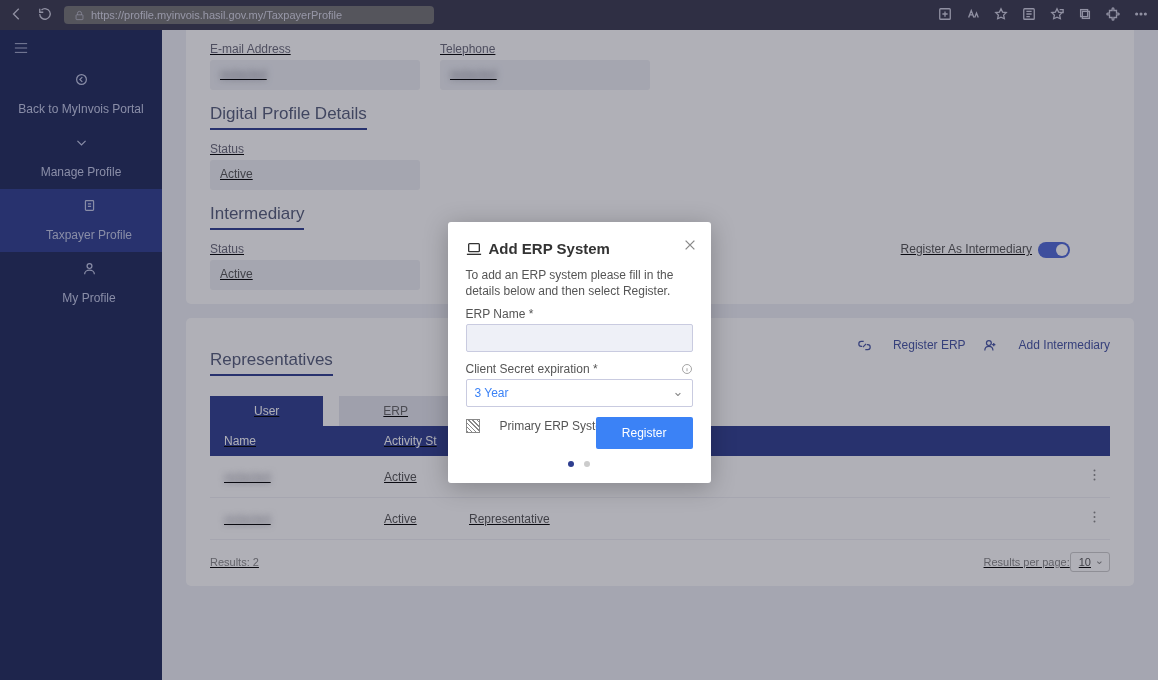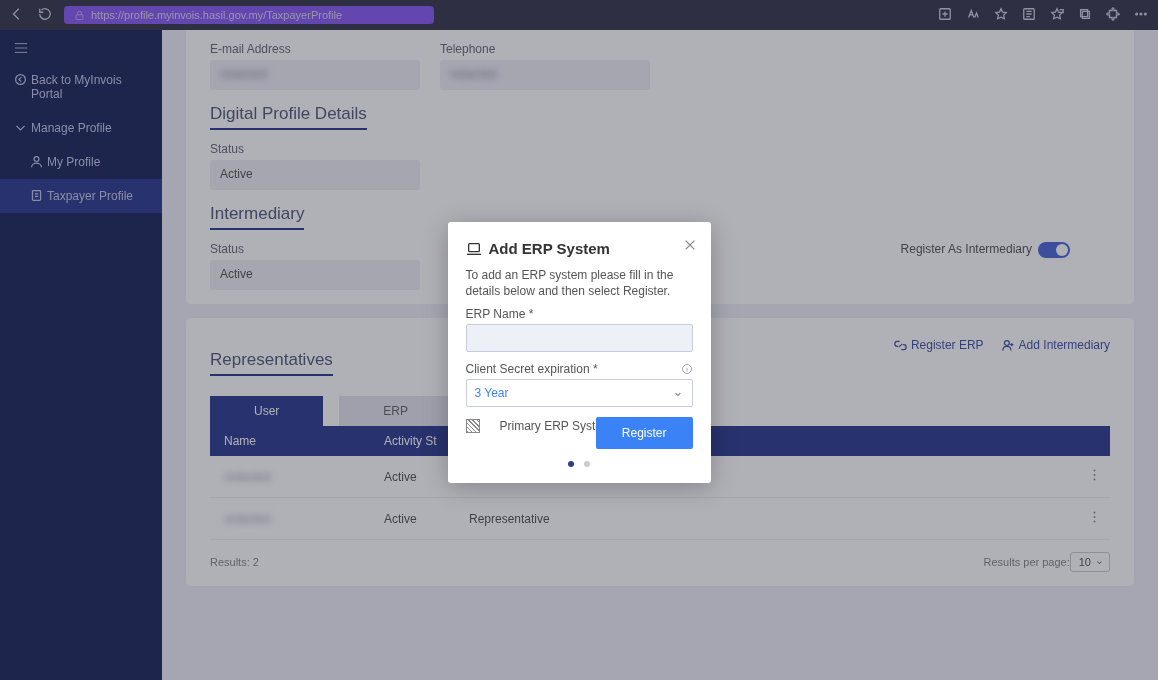--- a/index.html
+++ b/index.html
@@ -2,56 +2,56 @@
 <html><head>
 <meta charset="utf-8">
 <style>
 * { margin: 0; padding: 0; box-sizing: border-box; font-family: "Segoe UI", Arial, sans-serif; }
 body { background: #2b2b3d; width: 1158px; height: 680px; overflow: hidden; position: relative; }
 
 
 .browser-bar { height: 30px; background: #3a3a4f; display: flex; align-items: center; padding: 0 10px; gap: 12px; color: #cfcfe0; font-size: 12px; }
 .browser-bar .nav-icons { display: flex; gap: 14px; align-items: center; }
 .browser-bar .nav-icons svg, .browser-bar .right-icons svg { width: 14px; height: 14px; stroke: #cfcfe0; fill: none; stroke-width: 1.5; }
-.addr-box { display: flex; align-items: center; gap: 6px; background: #8b5cf6; border-radius: 4px; padding: 3px 10px; flex: 0 0 auto; width: 370px; }
+.addr-box { display: flex; align-items: center; gap: 6px; background: #737373; border-radius: 4px; padding: 3px 10px; flex: 0 0 auto; width: 370px; }
 .addr-box svg { width: 11px; height: 11px; stroke: #cfcfe0; fill: none; }
 .addr-box span { font-size: 11px; color: #d8d8e6; white-space: nowrap; overflow: hidden; }
 .browser-bar .spacer { flex: 1; }
 .browser-bar .right-icons { display: flex; gap: 14px; align-items: center; }
 
 
 .app { display: flex; height: 650px; background: #eef0f6; }
 
 
 .sidebar { width: 162px; background: #1f2a5b; color: #c3c9e6; font-size: 12px; display: flex; flex-direction: column; padding-top: 6px; }
 .sidebar .top-toggle { padding: 6px 14px; }
 .sidebar .top-toggle svg { width: 14px; height: 12px; stroke: #c3c9e6; fill: none; }
-.sidebar .nav-item { display: flex; align-items: flex-start; gap: 4px; padding: 10px 14px; cursor: pointer; }
+.sidebar .nav-item { display: flex; align-items: center; gap: 16px; padding: 10px 14px; cursor: pointer; flex-direction: column; }
 .sidebar .nav-item svg { width: 13px; height: 13px; stroke: #c3c9e6; fill: none; stroke-width: 1.5; flex-shrink: 0; }
 .sidebar .nav-item.indent { padding-left: 30px; }
 .sidebar .nav-item.active { background: #2e3e8f; }
 
 
-.main { flex: 1; overflow: auto; padding: 0 0 20px 0; position: relative; }
+.main { flex: 1; overflow: auto; padding: 0 0 20px 0; position: relative; text-decoration: underline; }
 .content-card { background: #fff; margin: 0 24px 14px 24px; border-radius: 5px; padding: 18px 24px 14px 24px; font-size: 12px; color: #555; position: relative; }
 .content-card:first-child { margin-top: 0; border-radius: 0 0 5px 5px; padding-top: 12px; }
 
 .row-fields { display: flex; gap: 20px; }
 .field { display: flex; flex-direction: column; gap: 4px; width: 210px; }
 .field label { font-size: 12px; color: #6b6b7a; }
 .readonly-box { background: #eef0f5; border-radius: 3px; padding: 7px 10px; font-size: 12px; color: #555; min-height: 30px; }
 .readonly-box.redact { color: transparent; text-shadow: 0 0 6px rgba(80,80,100,0.6); }
 
 .section-title { font-size: 17px; color: #555d7a; border-bottom: 2px solid #2e3e8f; display: inline-block; padding-bottom: 4px; margin: 14px 0 12px 0; }
 
 .toggle { width: 32px; height: 16px; background: #4f69d8; border-radius: 10px; position: relative; display: inline-block; }
 .toggle::after { content:''; position:absolute; right:2px; top:2px; width:12px; height:12px; background:#fff; border-radius:50%; }
 
 .rep-actions { position: absolute; right: 24px; top: 20px; display: flex; gap: 18px; font-size: 12px; color: #4453a3; }
-.rep-actions .link { display: flex; align-items: center; gap: 4px; cursor: pointer; }
+.rep-actions .link { display: flex; align-items: center; gap: 22px; cursor: pointer; }
 .rep-actions svg { width: 13px; height: 13px; stroke: #4453a3; fill: none; stroke-width: 1.5; }
 
 .tabs { display: flex; gap: 16px; margin-top: 8px; }
 .tab { padding: 8px 44px; background: #e5e7ef; color: #666; font-size: 12px; cursor: pointer; }
 .tab.active { background: #2e3e8f; color: #fff; }
 
 table { width: 100%; border-collapse: collapse; font-size: 12px; }
 thead tr { background: #2e3e8f; color: #fff; }
 th { text-align: left; padding: 8px 14px; font-weight: normal; }
 td { padding: 12px 14px; color: #555; border-bottom: 1px solid #f0f0f4; }
@@ -149,33 +149,33 @@
           <path d="M9 5 6 8l3 3"></path>
         </svg>
       <span>Back to MyInvois Portal</span>
     </div>
     <div class="nav-item">
       <svg viewBox="0 0 16 16">
           <path d="M3 6l5 5 5-5"></path>
         </svg>
       <span>Manage Profile</span>
     </div>
+    <div class="nav-item indent active">
+      <svg viewBox="0 0 16 16">
+          <rect x="3" y="2" width="10" height="12" rx="1"></rect>
+          <path d="M6 6h4M6 9h4"></path>
+        </svg>
+      <span>Taxpayer Profile</span>
+    </div>
     <div class="nav-item indent">
       <svg viewBox="0 0 16 16">
           <circle cx="8" cy="5" r="3"></circle>
           <path d="M2 15c0-3 3-5 6-5s6 2 6 5"></path>
         </svg>
       <span>My Profile</span>
-    </div>
-    <div class="nav-item indent active">
-      <svg viewBox="0 0 16 16">
-          <rect x="3" y="2" width="10" height="12" rx="1"></rect>
-          <path d="M6 6h4M6 9h4"></path>
-        </svg>
-      <span>Taxpayer Profile</span>
     </div>
   </div>
 
   <div class="main">
 
     <div class="content-card">
       <div class="row-fields">
         <div class="field">
           <label>E-mail Address</label>
           <div class="readonly-box redact">redacted</div>

